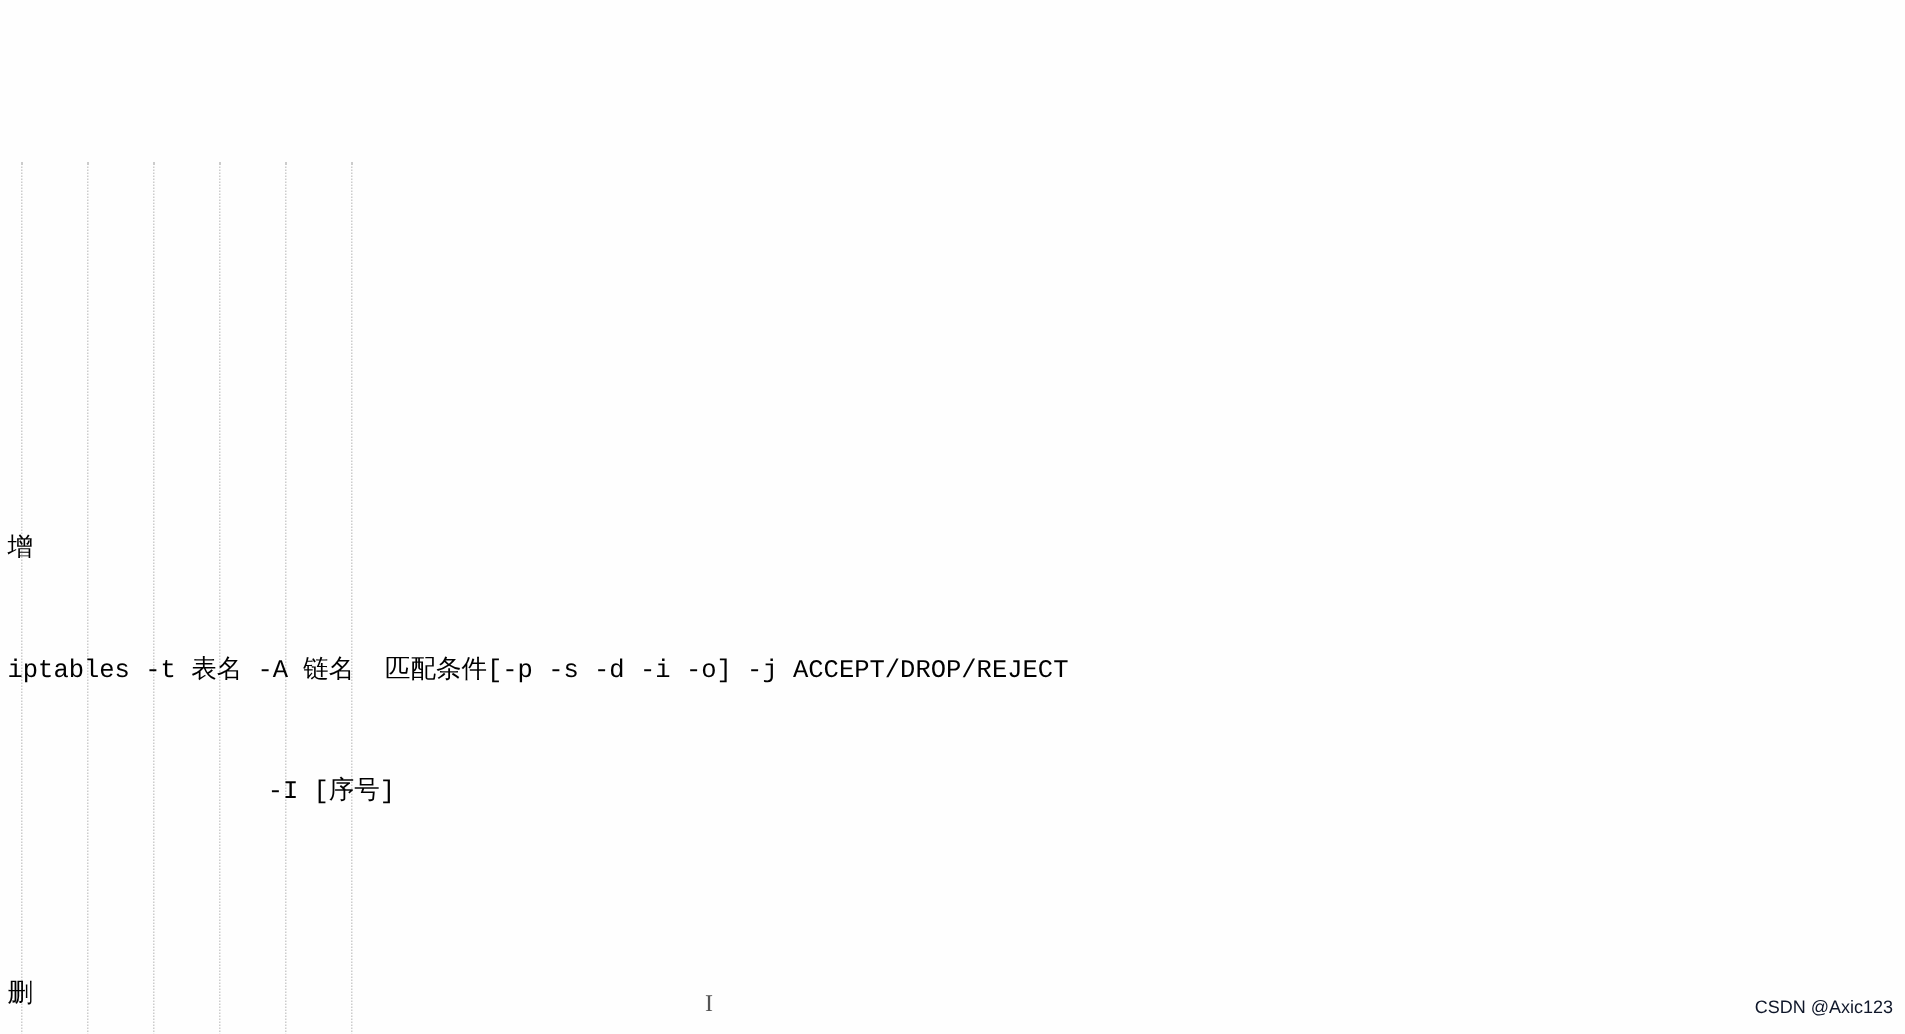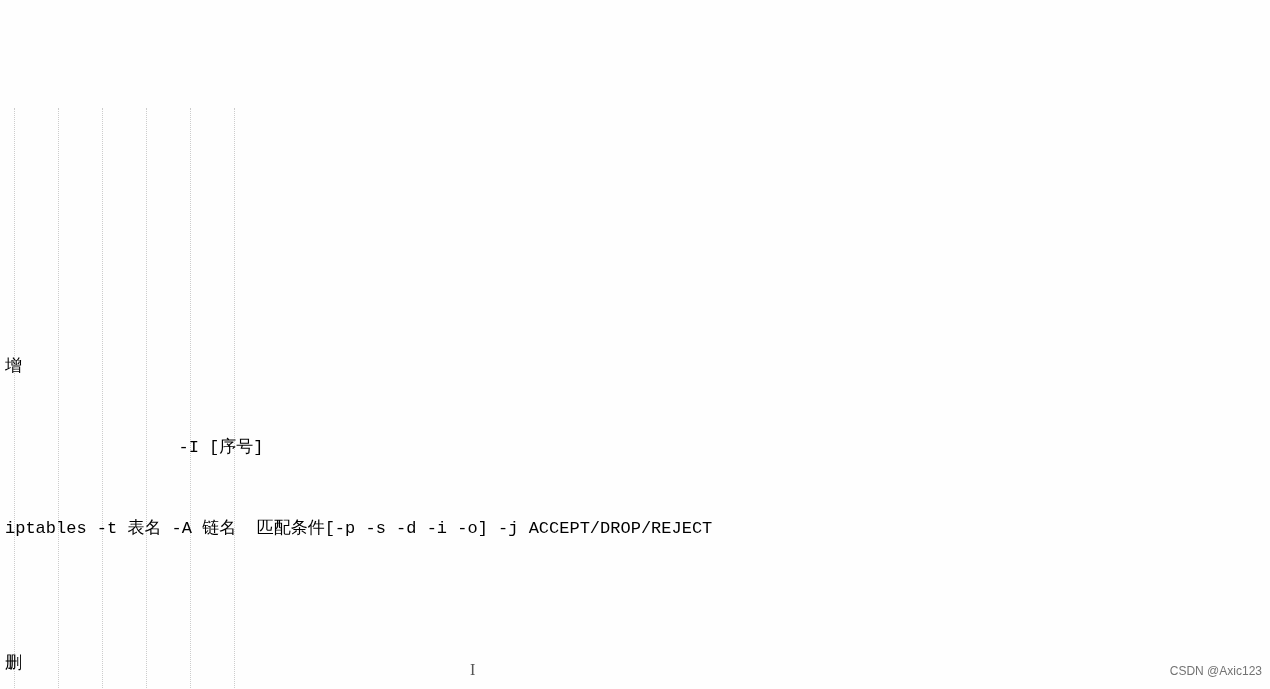--- a/index.html
+++ b/index.html
@@ -33,21 +33,21 @@
     .line {
       position: relative;
       z-index: 2;
     }
     .watermark {
       position: absolute;
       bottom: 4px;
       right: 8px;
       font-family: Arial, sans-serif;
       font-size: 12px;
-      color: #737373;
+      color: #0f172a;
       z-index: 5;
     }
     .text-cursor-icon {
       position: absolute;
       bottom: 6px;
       left: 470px;
       font-size: 16px;
       color: #555;
       z-index: 5;
       font-family: serif;
@@ -60,22 +60,22 @@
 
 <div class="editor">
   <div class="indent-guide" style="left:14px"></div>
   <div class="indent-guide" style="left:58px"></div>
   <div class="indent-guide" style="left:102px"></div>
   <div class="indent-guide" style="left:146px"></div>
   <div class="indent-guide" style="left:190px"></div>
   <div class="indent-guide" style="left:234px"></div>
 
   <div class="line">增</div>
+  <div class="line">iptables -t 表名 -A 链名  匹配条件[-p -s -d -i -o] -j ACCEPT/DROP/REJECT</div>
   <div class="line">                 -I [序号]</div>
-  <div class="line">iptables -t 表名 -A 链名  匹配条件[-p -s -d -i -o] -j ACCEPT/DROP/REJECT</div>
   <div class="line"></div>
   <div class="line">删</div>
   
   
   <div class="line"></div>
   
   
   
   <div class="line"></div>
   

